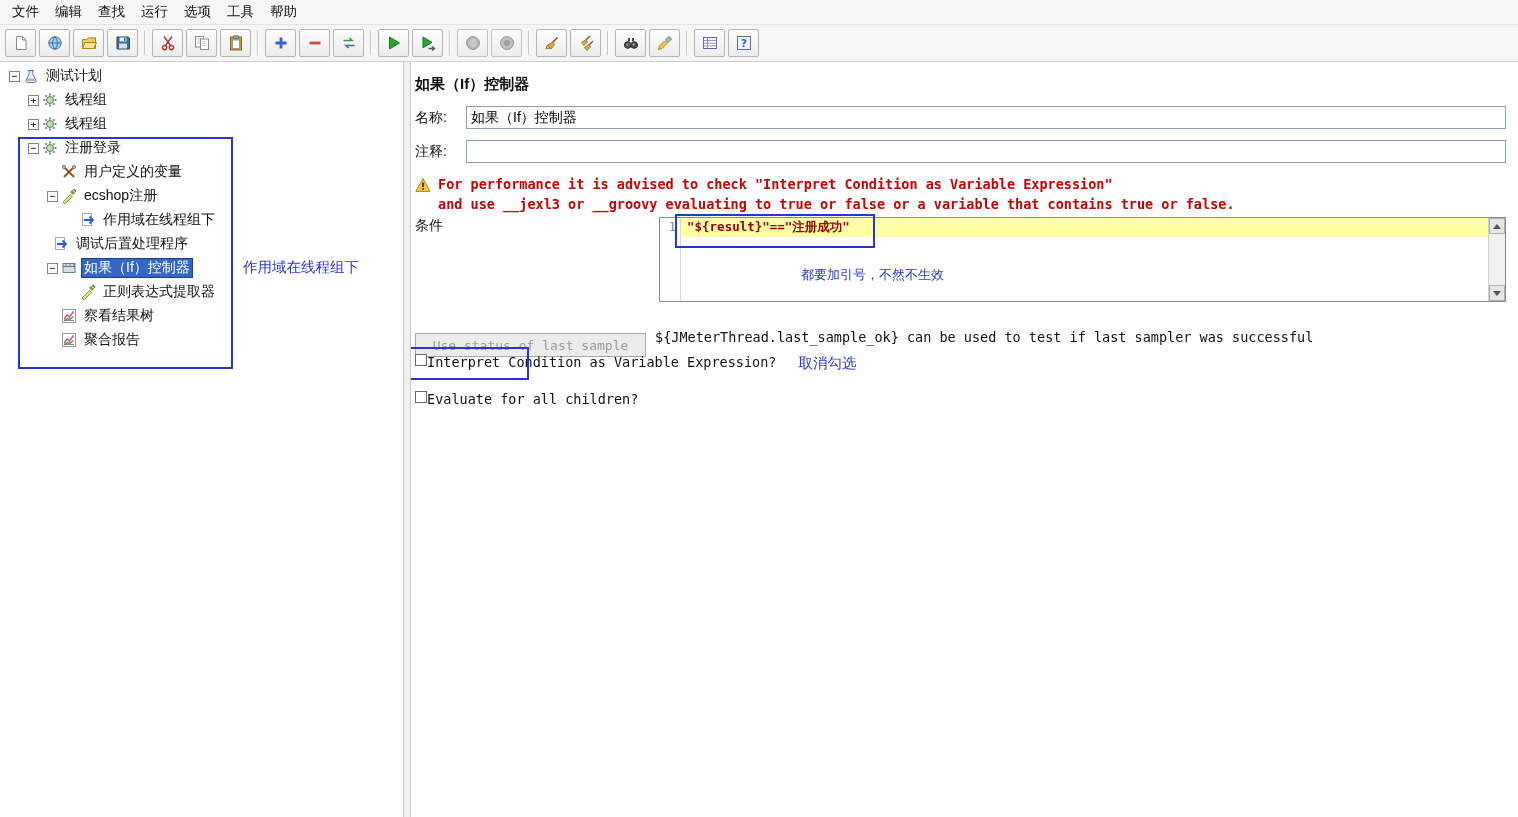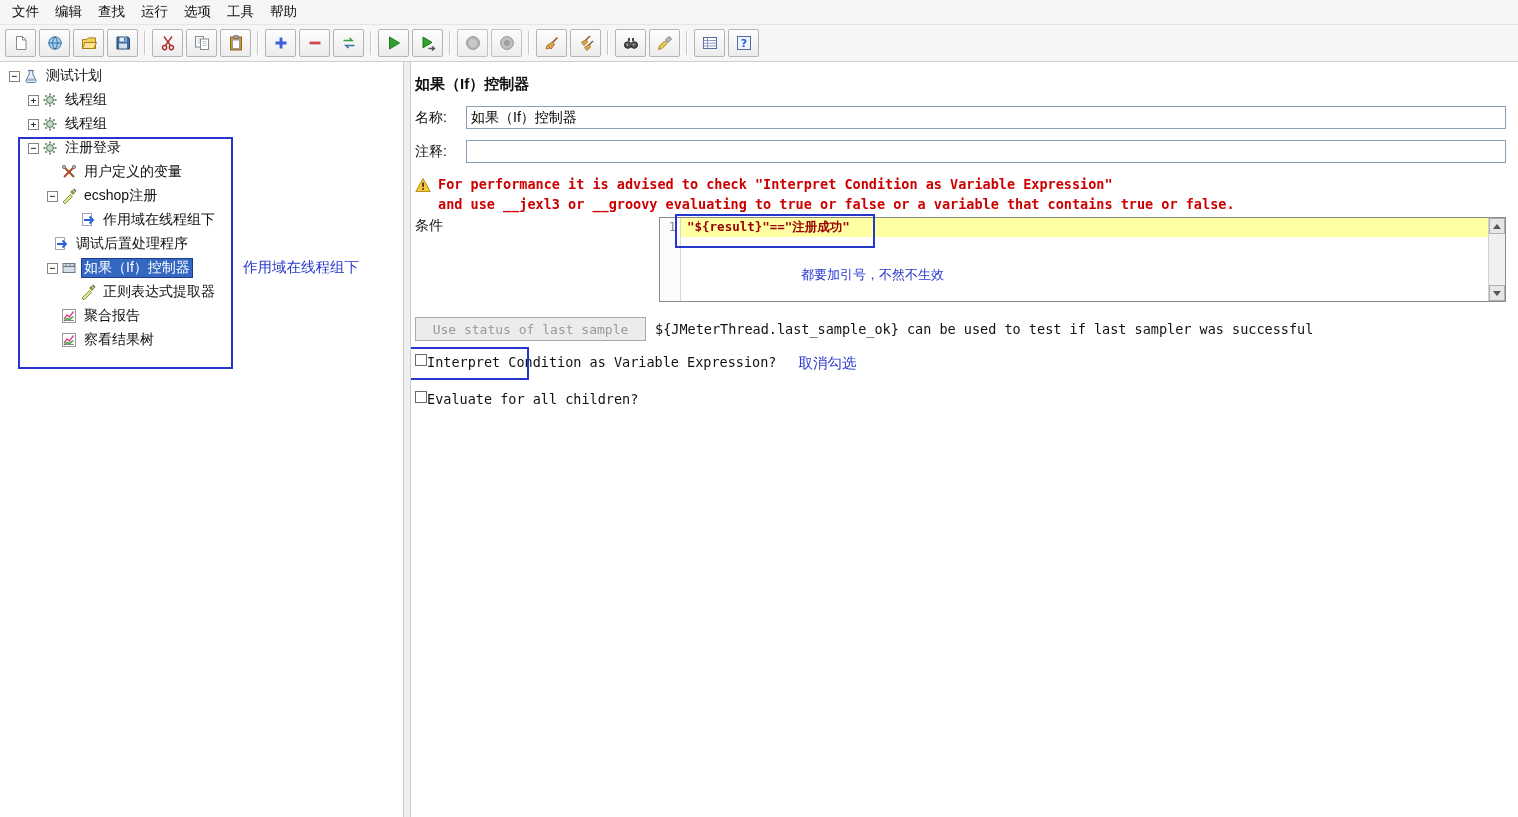--- a/index.html
+++ b/index.html
@@ -95,21 +95,21 @@
   }
   .vscroll { position:absolute; right:0; top:0; bottom:0; width:17px; background:#f0f0f0; border-left:1px solid #d0d0d0; }
   .sb-btn { position:absolute; left:0; right:0; height:16px; background:#e6e6e6; border:1px solid #b0b0b0; display:flex; align-items:center; justify-content:center; }
   .sb-btn.up { top:0; } .sb-btn.down { bottom:0; }
   .tri-up { width:0; height:0; border-left:4px solid transparent; border-right:4px solid transparent; border-bottom:5px solid #555; }
   .tri-down { width:0; height:0; border-left:4px solid transparent; border-right:4px solid transparent; border-top:5px solid #555; }
 
   .status-row { position:absolute; left:4px; top:255px; display:flex; align-items:center; gap:9px; }
   .gray-btn {
     height:24px; min-width:231px; background:#ececec; border:1px solid #a8a8a8;
-    color:#9a9a9a; font:13px "DejaVu Sans Mono",monospace;
+    color:#9a9a9a; font:13px "DejaVu Sans Mono",monospace;margin-top:16px;
   }
   .hint { font-size:13.5px; color:#111; }
 
   .check-row { position:absolute; left:4px; display:flex; align-items:flex-start; }
   .interpret-row { top:292px; }
   .evaluate-row { top:329px; }
   .checkbox { width:12px; height:12px; flex:none; border:1px solid #6a6a6a; background:#fff; }
   .check-label { font-size:13.5px; color:#111; }
   .blue-link { margin-left:22px; color:var(--link-blue,#2737CE); font-size:14.5px; font-family:"Liberation Sans","DejaVu Sans",sans-serif; }
   .interpret-annotation {
@@ -438,33 +438,33 @@
           <div class="tree-row" style="padding-left: 44px;">
             <span class="expander"></span>
             <span class="icon">
               <svg viewBox="0 0 16 16">
                 <rect x="1.5" y="1.5" width="13" height="13" fill="#fff" stroke="#999"></rect>
                 <path d="M3 12.5h10" stroke="#888"></path>
                 <path d="M3 11l3-4 2.5 2 4-5.5" fill="none" stroke="#d04a8a" stroke-width="1.4"></path>
                 <path d="M3 13l3-2.5 2.5 1 4-3" fill="none" stroke="#3a9d3a" stroke-width="1.4"></path>
               </svg>
             </span>
-            <span class="tlabel">聚合报告</span>
+            <span class="tlabel">察看结果树</span>
           </div>
           <div class="tree-row" style="padding-left: 44px;">
             <span class="expander"></span>
             <span class="icon">
               <svg viewBox="0 0 16 16">
                 <rect x="1.5" y="1.5" width="13" height="13" fill="#fff" stroke="#999"></rect>
                 <path d="M3 12.5h10" stroke="#888"></path>
                 <path d="M3 11l3-4 2.5 2 4-5.5" fill="none" stroke="#d04a8a" stroke-width="1.4"></path>
                 <path d="M3 13l3-2.5 2.5 1 4-3" fill="none" stroke="#3a9d3a" stroke-width="1.4"></path>
               </svg>
             </span>
-            <span class="tlabel">察看结果树</span>
+            <span class="tlabel">聚合报告</span>
           </div>
         </div>
       <div class="tree-annotation"></div>
       <div class="scope-note">作用域在线程组下</div>
     </div>
 
     <div class="divider"></div>
 
     <div class="main-panel">
       <div class="panel-title">如果（If）控制器</div>

